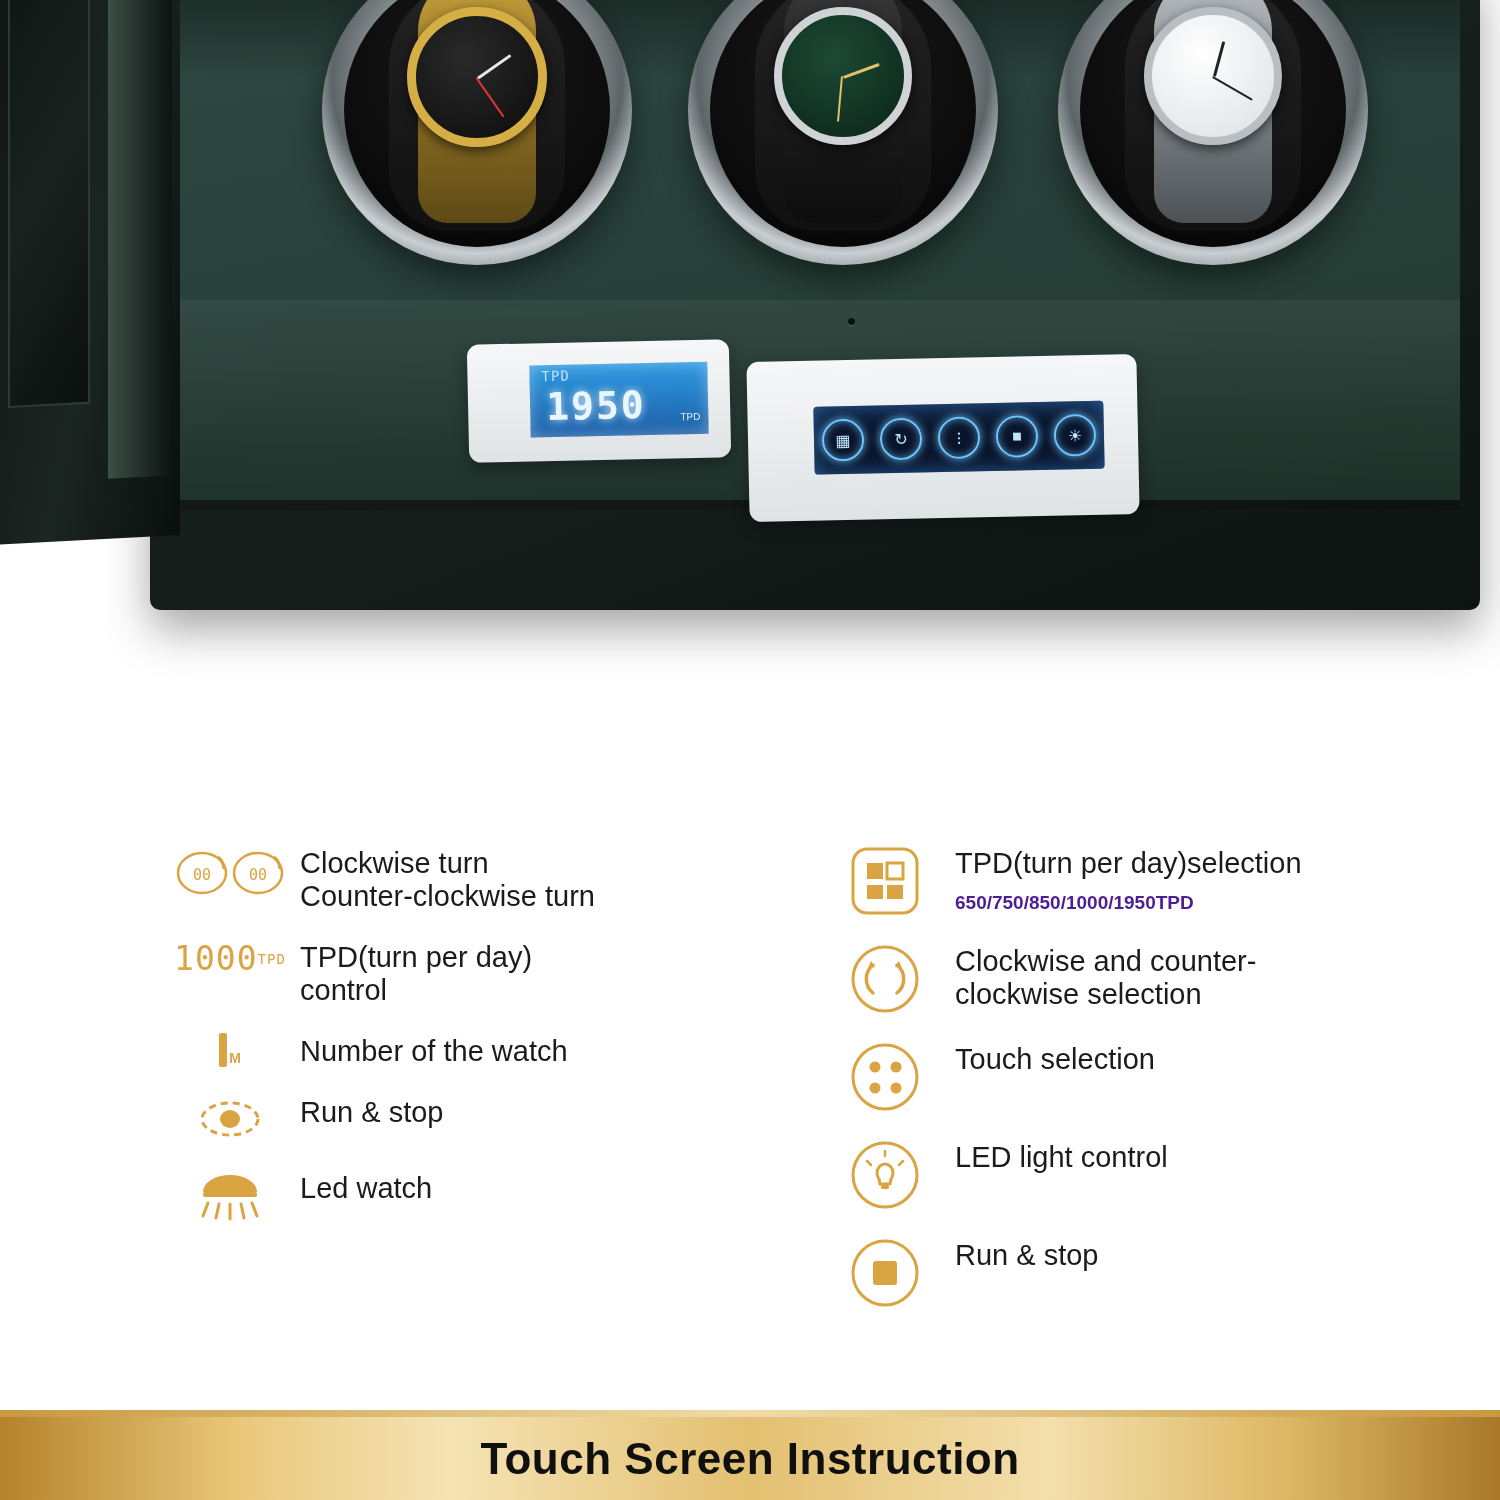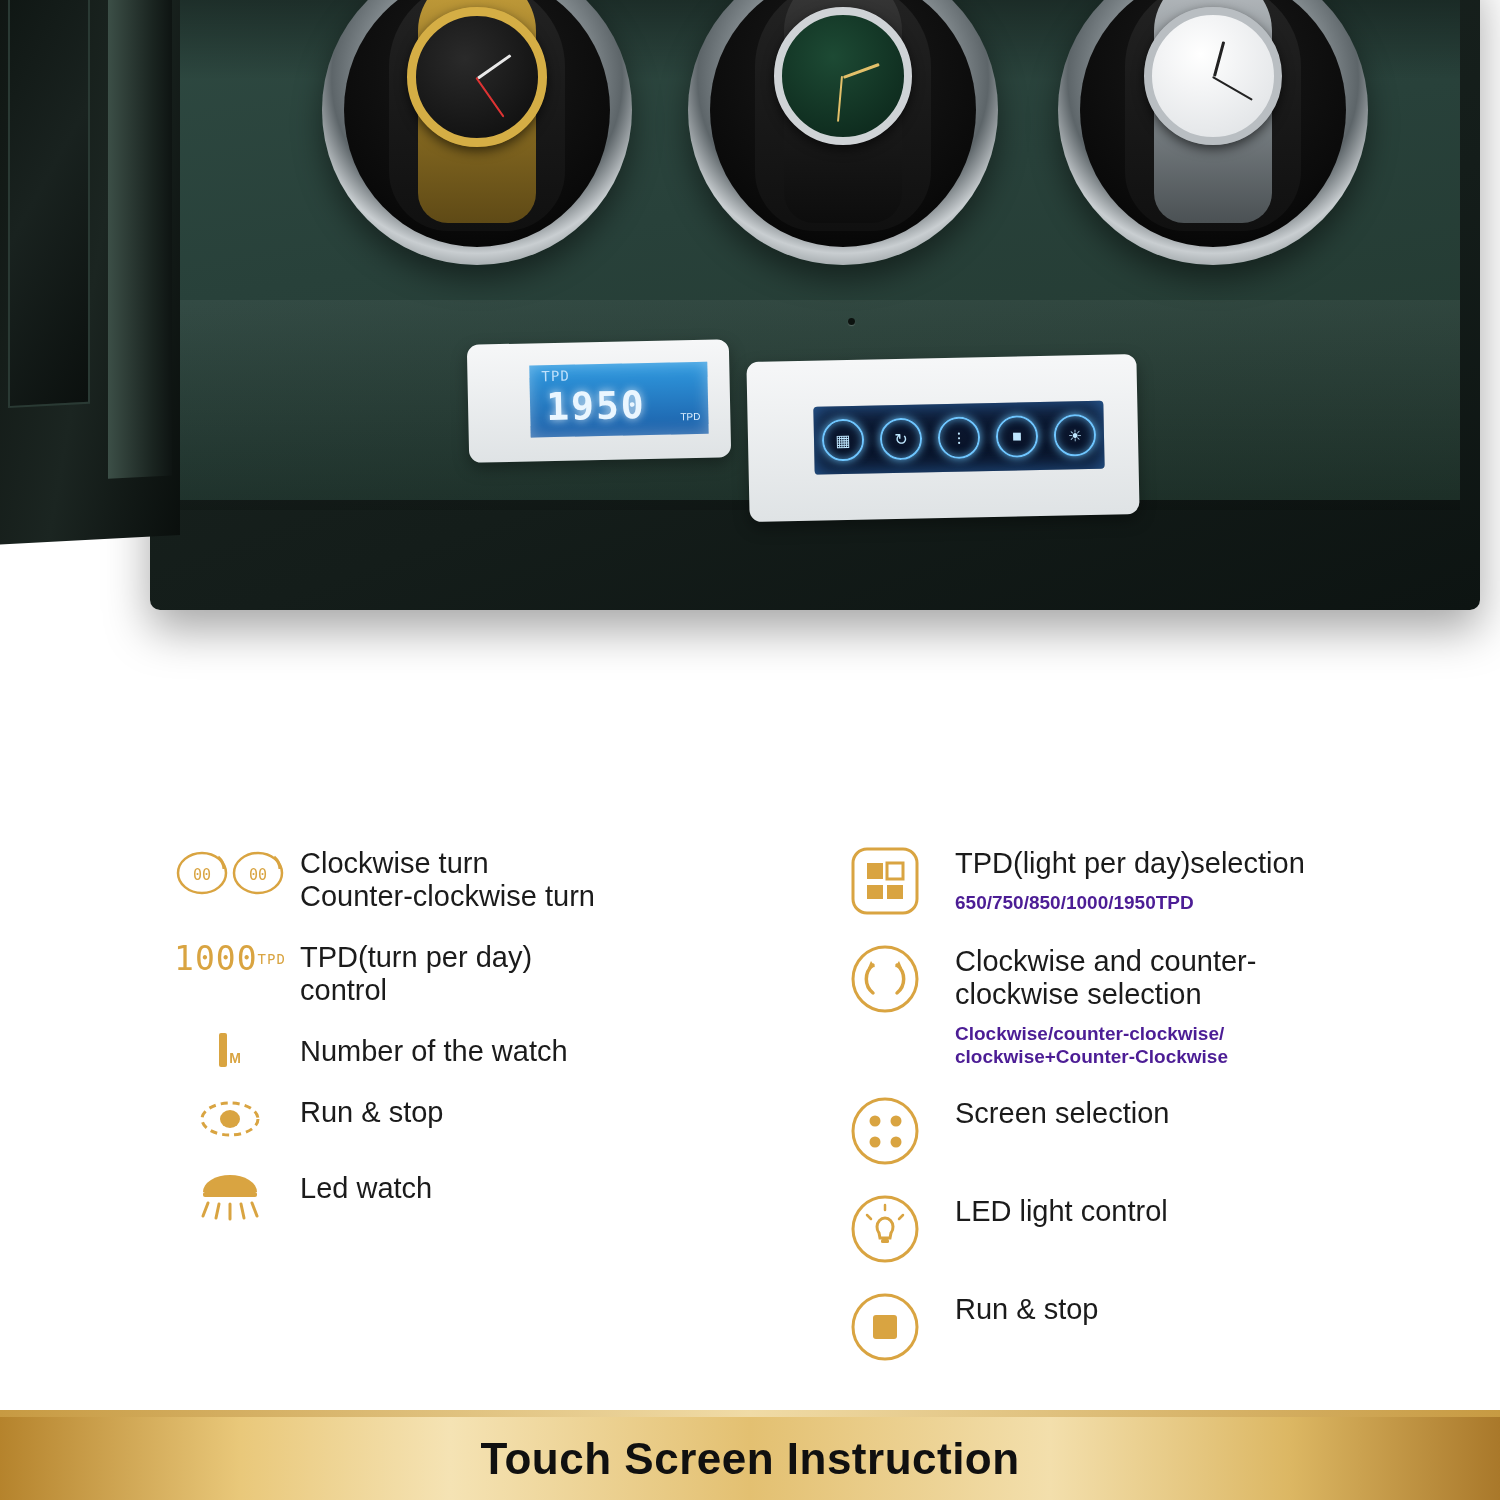--- a/index.html
+++ b/index.html
@@ -425,55 +425,53 @@
       <div class="legend-icon">
         <svg width="72" height="72" viewBox="0 0 72 72">
           <rect x="4" y="4" width="64" height="64" rx="14" fill="none" stroke="#D9A441" stroke-width="3"></rect>
           <rect x="18" y="18" width="16" height="16" fill="#D9A441"></rect>
           <rect x="38" y="18" width="16" height="16" fill="none" stroke="#D9A441" stroke-width="3"></rect>
           <rect x="18" y="40" width="16" height="14" fill="#D9A441"></rect>
           <rect x="38" y="40" width="16" height="14" fill="#D9A441"></rect>
         </svg>
       </div>
       <div class="legend-text">
-        <div class="legend-title">TPD(light per day)selection</div>
+        <div class="legend-title">TPD(turn per day)selection</div>
         <div class="legend-sub">650/750/850/1000/1950TPD</div>
       </div>
     </div>
 
     <div class="legend-row">
       <div class="legend-icon">
         <svg width="72" height="72" viewBox="0 0 72 72">
           <circle cx="36" cy="36" r="32" fill="none" stroke="#D9A441" stroke-width="3"></circle>
           <path d="M24 22 A 18 18 0 0 0 24 50" fill="none" stroke="#D9A441" stroke-width="3.5" stroke-linecap="round"></path>
           <path d="M48 22 A 18 18 0 0 1 48 50" fill="none" stroke="#D9A441" stroke-width="3.5" stroke-linecap="round"></path>
           <path d="M22 18 l4 6 l-7 1 z" fill="#D9A441"></path>
           <path d="M50 18 l-4 6 l7 1 z" fill="#D9A441"></path>
         </svg>
       </div>
       <div class="legend-text">
         <div class="legend-title">Clockwise and counter-
 clockwise selection</div>
-        <div class="legend-sub">Clockwise/counter-clockwise/
-clockwise+Counter-Clockwise</div>
       </div>
     </div>
 
     <div class="legend-row">
       <div class="legend-icon">
         <svg width="72" height="72" viewBox="0 0 72 72">
           <circle cx="36" cy="36" r="32" fill="none" stroke="#D9A441" stroke-width="3"></circle>
           <circle cx="26" cy="26" r="5.5" fill="#D9A441"></circle>
           <circle cx="47" cy="26" r="5.5" fill="#D9A441"></circle>
           <circle cx="26" cy="47" r="5.5" fill="#D9A441"></circle>
           <circle cx="47" cy="47" r="5.5" fill="#D9A441"></circle>
         </svg>
       </div>
       <div class="legend-text">
-        <div class="legend-title">Screen selection</div>
+        <div class="legend-title">Touch selection</div>
       </div>
     </div>
 
     <div class="legend-row">
       <div class="legend-icon">
         <svg width="72" height="72" viewBox="0 0 72 72">
           <circle cx="36" cy="36" r="32" fill="none" stroke="#D9A441" stroke-width="3"></circle>
           <path d="M30 40 a8 9 0 1 1 12 0 l-1 5 h-10 z" fill="none" stroke="#D9A441" stroke-width="3"></path>
           <rect x="32" y="46" width="8" height="4" rx="1.5" fill="#D9A441"></rect>
           <g stroke="#D9A441" stroke-width="2.5" stroke-linecap="round">

